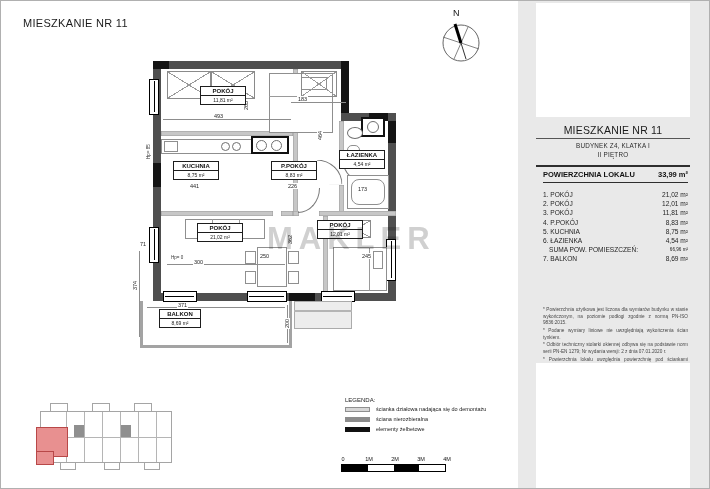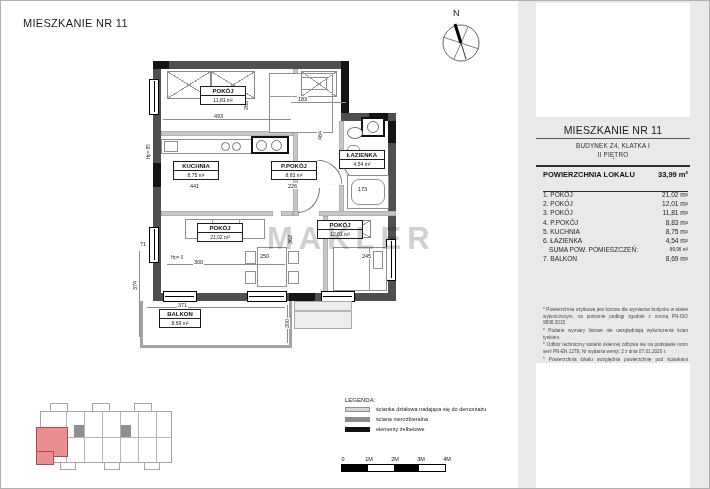--- a/index.html
+++ b/index.html
@@ -68,21 +68,21 @@
   
   .sidebar{position:absolute;left:517px;top:0;width:193px;height:489px;background:#e9e9e9;}
   .card{position:absolute;left:18px;width:154px;background:#fff;}
   .card-top{top:2px;height:114px;}
   .card-bottom{top:362px;height:125px;}
   .sb-title{position:absolute;left:18px;top:123px;width:154px;text-align:center;font-size:10.5px;color:#1b1b1b;letter-spacing:.2px;}
   .sb-rule{position:absolute;left:18px;top:137px;width:154px;height:1px;background:#555;}
   .sb-sub{position:absolute;left:18px;width:154px;text-align:center;font-size:6.3px;color:#2c2c2c;letter-spacing:.2px;}
   .sb-thick{position:absolute;left:18px;top:164px;width:154px;height:2px;background:#2e2e2e;}
   .sb-inner{position:absolute;left:25px;width:145px;}
-  .arearow{top:169px;display:flex;justify-content:space-between;border-bottom:1.5px solid #2e2e2e;padding-bottom:12px;gap:12px;}
+  .arearow{top:169px;display:flex;justify-content:space-between;border-bottom:1.5px solid #2e2e2e;padding-bottom:3px;gap:12px;}
   .arearow .al{font-size:7.5px;font-weight:bold;color:#111;}
   .arearow .av{font-size:7.5px;font-weight:bold;color:#111;}
   .roomlist{top:189px;}
   .roomrow{display:flex;justify-content:space-between;line-height:9.2px;}
   .roomrow .rl{font-size:6.6px;color:#1e1e1e;}
   .roomrow .rv{font-size:6.6px;color:#1e1e1e;}
   .roomrow.small .rl{padding-left:6px;}
   .roomrow.small .rv{font-size:4.6px;}
   .footnotes{top:306px;font-size:4.7px;color:#474747;line-height:1.42;text-align:justify;}
   .footnotes p{margin:0 0 1px 0;}

